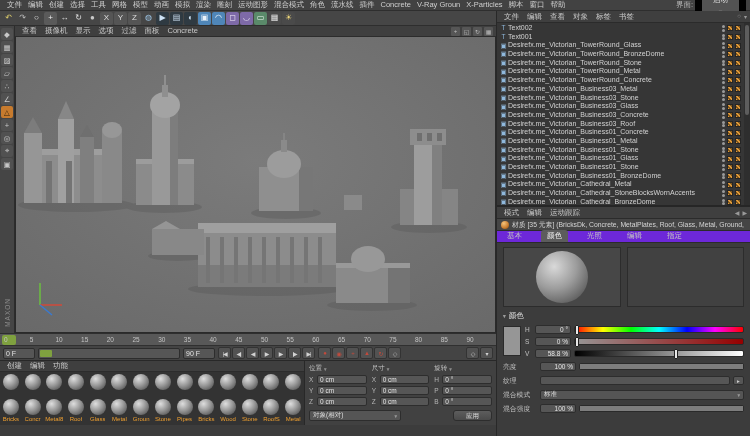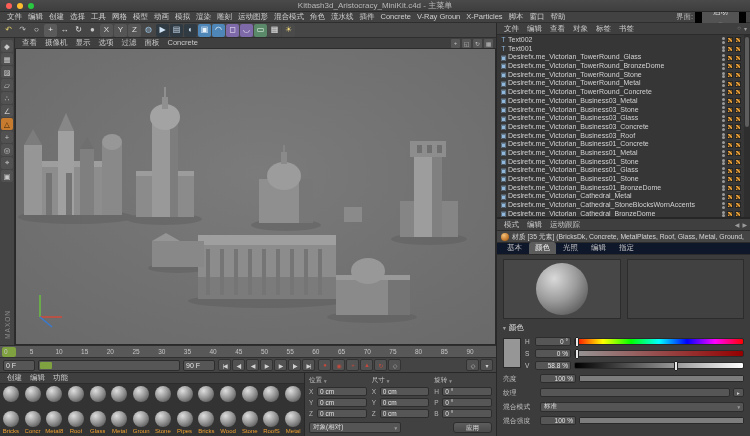--- a/index.html
+++ b/index.html
@@ -108,21 +108,21 @@
   .dots i{width:3px;height:3px;border-radius:50%;background:#9a9a9a;display:block;margin:0.4px 0;}
   .tag{width:6px;height:6px;border:1px solid #252525;display:inline-block;}
   .tag.checker{background:linear-gradient(45deg,#e09a3a 25%,#7d561e 25%,#7d561e 50%,#e09a3a 50%,#e09a3a 75%,#7d561e 75%);background-size:4px 4px;}
   .om-scroll{position:absolute;right:0;top:12px;bottom:0;width:6px;background:#2e2e2e;}
   .om-scroll .thumb{position:absolute;top:2px;left:1px;width:4px;height:90px;background:#5d5d5d;border-radius:2px;display:block;}
 
   .am{flex:1;display:flex;flex-direction:column;min-height:0;background:#3c3c3c;}
   .am-title{height:12px;background:#454545;border-bottom:1px solid #2b2b2b;display:flex;align-items:center;gap:3px;padding:0 4px;flex:none;}
   .am-dot{width:8px;height:8px;border-radius:50%;background:radial-gradient(circle at 35% 30%,#f4c27a,#c77b2e 60%,#6e4213);flex:none;}
   .am-title span{font-size:6.8px;color:#d5d5d5;white-space:nowrap;overflow:hidden;}
-  .am-tabs{height:12px;background:#0f172a;border-bottom:1px solid #2b2b2b;display:flex;align-items:flex-end;padding:0 4px;gap:1px;flex:none;}
+  .am-tabs{height:12px;background:#6d28d9;border-bottom:1px solid #2b2b2b;display:flex;align-items:flex-end;padding:0 4px;gap:13px;flex:none;}
   .am-tab{font-size:7.5px;color:#c2c2c2;padding:1px 6px;border-radius:3px 3px 0 0;}
   .am-tab.active{background:#5c5c5c;color:#f0f0f0;}
   .am-body{flex:1;padding:4px 6px;display:flex;flex-direction:column;gap:3px;overflow:hidden;}
   .preview-row{display:flex;gap:6px;height:60px;flex:none;}
   .preview-box{width:118px;background:#474747;border:1px solid #2c2c2c;display:flex;align-items:center;justify-content:center;}
   .preview-sphere{width:52px;height:52px;border-radius:50%;background:radial-gradient(circle at 35% 30%,#d9d9d9,#9c9c9c 45%,#525252 88%);}
   .preview-rest{flex:1;background:#414141;border:1px solid #2c2c2c;}
   .section-head{display:flex;align-items:center;gap:3px;font-size:7.5px;color:#e0e0e0;height:11px;}
   .section-head b{font-size:5.5px;color:#9c9c9c;}
   .hsv-block{display:flex;gap:4px;align-items:center;}
@@ -141,28 +141,20 @@
   .prop-row .pl{width:34px;font-size:6.8px;color:#c2c2c2;white-space:nowrap;flex:none;}
   .field.long{flex:1;height:9px;}
   .mini-btn{width:11px;height:9px;background:#565656;border:1px solid #2d2d2d;border-radius:2px;font-size:5.5px;color:#ccc;display:flex;align-items:center;justify-content:center;}
   .dropdown.wide{flex:1;height:10px;}
 </style>
 </head>
 <body>
 
 <div class="app">
 
-  <div class="titlebar">
-    <div class="lights">
-      <span class="light red"></span>
-      <span class="light yellow"></span>
-      <span class="light green"></span>
-    </div>
-    <span class="title">Kitbash3d_Aristocracy_MiniKit.c4d - 主菜单</span>
-  </div>
 
   <div class="menubar">
     <div class="menu-items">
 
     <span class="menu-item">文件</span>
         <span class="menu-item">编辑</span>
         <span class="menu-item">创建</span>
         <span class="menu-item">选择</span>
         <span class="menu-item">工具</span>
         <span class="menu-item">网格</span>

